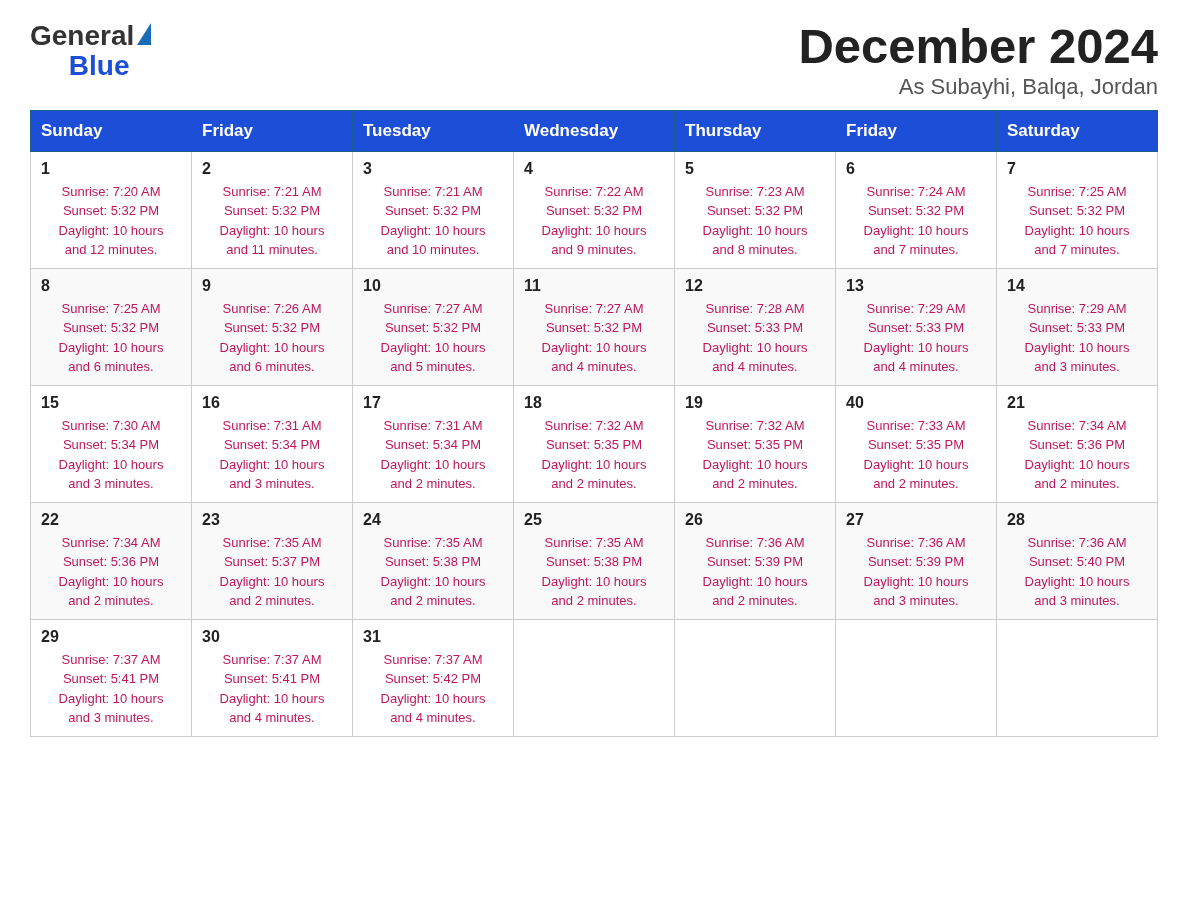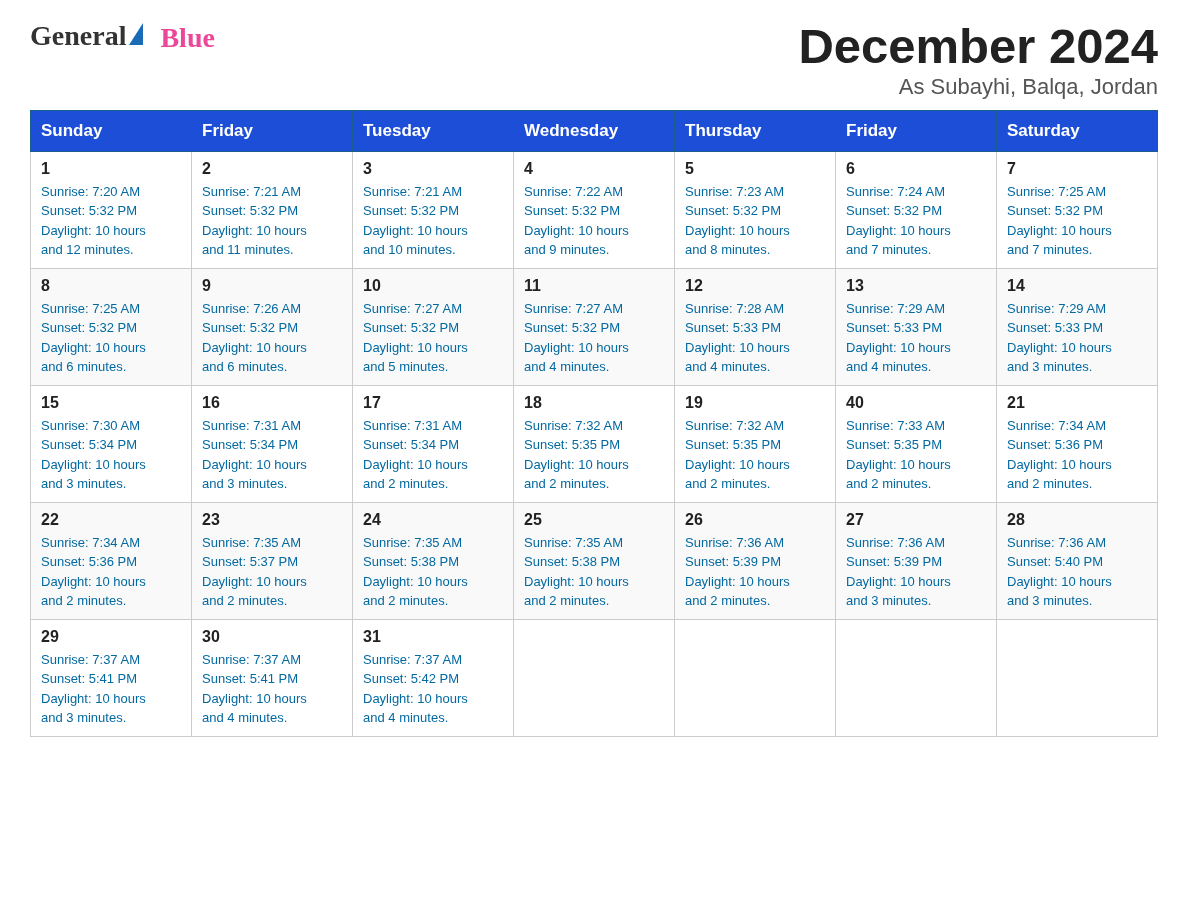--- a/index.html
+++ b/index.html
@@ -65,37 +65,37 @@
     }
     .day-num {
       font-size: 16px;
       font-weight: bold;
       color: #222;
       margin-bottom: 4px;
       display: block;
     }
     .day-info {
       font-size: 13px;
-      color: #0369a1;
+      color: #be185d;
       line-height: 1.5;
+      text-align: center;
     }
     .logo-wrapper {
       display: flex;
-      flex-direction: row;
-      align-items: flex-end;
-      font-family: Liberation Serif, serif;
+      flex-direction: column;
+      align-items: center;
     }
     .logo-line1 {
       display: flex;
       align-items: center;
     }
     .logo-line2 {
       font-size: 28px;
       font-weight: bold;
-      color: #ec4899;
+      color: #1d4ed8;
       margin-left: 17px;
       line-height: 1;
     }
     .logo-triangle {
       display: inline-block;
       width: 0;
       height: 0;
       border-left: 14px solid transparent;
       border-right: 0px solid transparent;
       border-bottom: 22px solid #1a6bb5;

